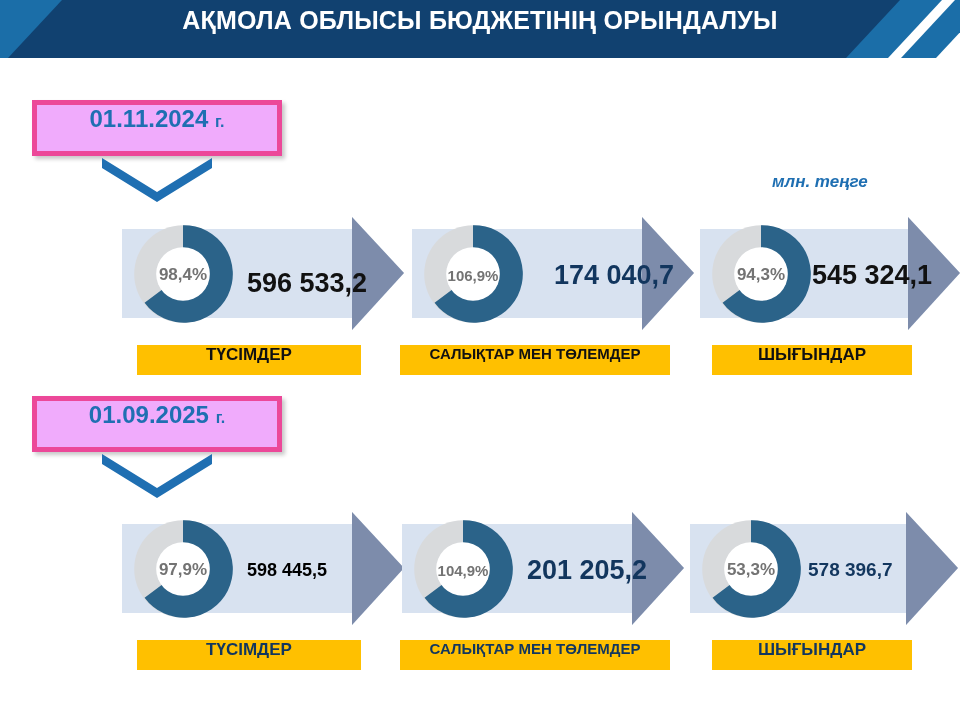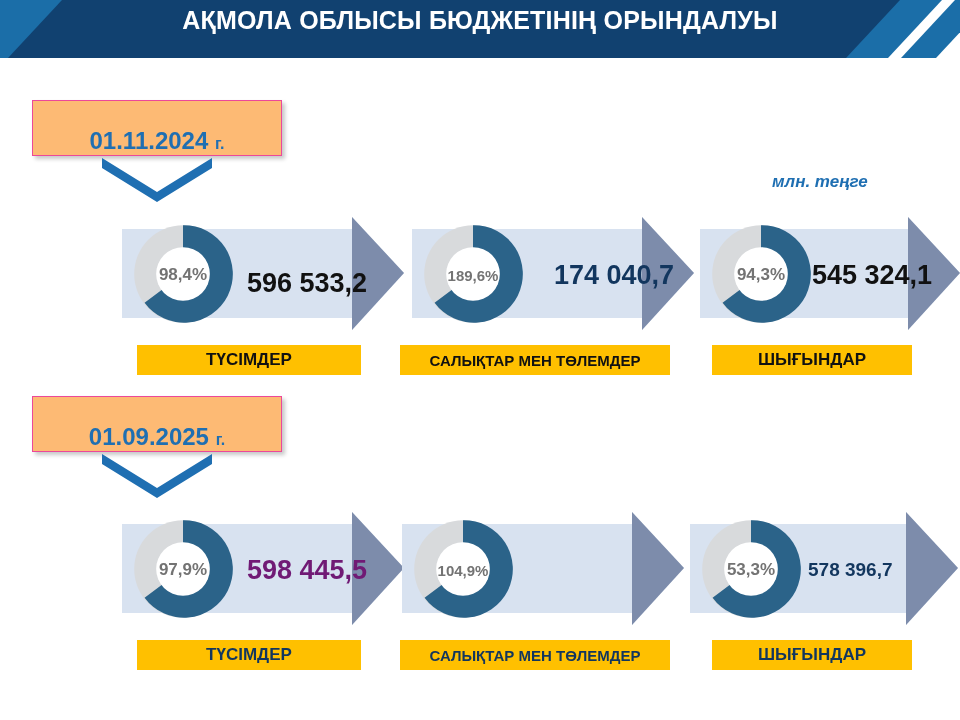--- a/index.html
+++ b/index.html
@@ -46,25 +46,25 @@
   }
 
   
   .date-group {
     position: absolute;
     left: 32px;
   }
   .date-box {
     width: 250px;
     height: 56px;
-    background: #fdba74;
-    border: 1px solid #ec4899;
+    background: #f0abfc;
+    border: 5px solid #ec4899;
     box-shadow: 3px 3px 4px rgba(0,0,0,0.22);
     display: flex;
-    align-items: flex-end;
+    align-items: flex-start;
     justify-content: center;
     box-sizing: border-box;
   }
   .date-text {
     color: #1f6fb2;
     font-size: 24px;
     font-weight: bold;
     white-space: nowrap;
   }
   .date-text .suffix {
@@ -114,21 +114,21 @@
     position: absolute;
     display: flex;
     align-items: center;
     font-weight: bold;
     white-space: nowrap;
   }
   .label-bar {
     position: absolute;
     background: #FFC000;
     display: flex;
-    align-items: center;
+    align-items: flex-start;
     justify-content: center;
     white-space: nowrap;
   }
   .label-bar .label-text {
     font-weight: bold;
   }
 </style>
 </head>
 <body>
 
@@ -177,21 +177,21 @@
   <svg class="arrow-wrap" width="282" height="113" viewBox="0 0 282 113" style="top:4px;">
     <polygon points="0,12 230,12 230,0 282,56 230,113 230,101 0,101" fill="#d8e2f0"></polygon>
     <polygon points="230,0 282,56 230,113" fill="#7d8cab"></polygon>
     <polygon points="230,12 238,12 238,101 230,101" fill="#7d8cab"></polygon>
   </svg>
   <svg class="donut-wrap" width="122" height="122" viewBox="0 0 100 100">
     <circle cx="50" cy="50" r="40" fill="#d8dadc"></circle>
     <path d="M 50 50 L 50 10 A 40 40 0 1 1 18.5 73.5 Z" fill="#2b6389"></path>
     <circle cx="50" cy="50" r="22" fill="#ffffff"></circle>
   </svg>
-  <div class="pct" style="left:0px; top:48px; width:122px; height:28px; font-size:15px;">189,6%</div>
+  <div class="pct" style="left:0px; top:48px; width:122px; height:28px; font-size:15px;">106,9%</div>
   <div class="value" style="left:125px; top:44px; height:36px; font-size:27px; color:#12365e;margin-left:17px;">174 040,7</div>
   <div class="label-bar" style="left:-12px; top:132px; width:270px; height:30px;">
     <span class="label-text" style="font-size:15px; color:#111111;">САЛЫҚТАР МЕН ТӨЛЕМДЕР</span>
   </div>
 </div>
 
 <div class="card" style="left:700px; top:213px; width:290px; height:165px;">
   <svg class="arrow-wrap" width="260" height="113" viewBox="0 0 260 113" style="top:4px;">
     <polygon points="0,12 208,12 208,0 260,56 208,113 208,101 0,101" fill="#d8e2f0"></polygon>
     <polygon points="208,0 260,56 208,113" fill="#7d8cab"></polygon>
@@ -223,38 +223,39 @@
     <polygon points="0,12 230,12 230,0 282,56 230,113 230,101 0,101" fill="#d8e2f0"></polygon>
     <polygon points="230,0 282,56 230,113" fill="#7d8cab"></polygon>
     <polygon points="230,12 238,12 238,101 230,101" fill="#7d8cab"></polygon>
   </svg>
   <svg class="donut-wrap" width="122" height="122" viewBox="0 0 100 100">
     <circle cx="50" cy="50" r="40" fill="#d8dadc"></circle>
     <path d="M 50 50 L 50 10 A 40 40 0 1 1 18.5 73.5 Z" fill="#2b6389"></path>
     <circle cx="50" cy="50" r="22" fill="#ffffff"></circle>
   </svg>
   <div class="pct" style="left:0px; top:48px; width:122px; height:28px; font-size:17px;">97,9%</div>
-  <div class="value" style="left:125px; top:44px; height:36px; font-size:27px; color:#701a75;text-align:right;">598 445,5</div>
+  <div class="value" style="left:125px; top:44px; height:36px; font-size:18px; color:#000000;text-align:right;">598 445,5</div>
   <div class="label-bar" style="left:15px; top:132px; width:224px; height:30px;">
     <span class="label-text" style="font-size:17px; color:#12365e;">ТҮСІМДЕР</span>
   </div>
 </div>
 
 <div class="card" style="left:402px; top:508px; width:290px; height:165px;">
   <svg class="arrow-wrap" width="282" height="113" viewBox="0 0 282 113" style="top:4px;">
     <polygon points="0,12 230,12 230,0 282,56 230,113 230,101 0,101" fill="#d8e2f0"></polygon>
     <polygon points="230,0 282,56 230,113" fill="#7d8cab"></polygon>
     <polygon points="230,12 238,12 238,101 230,101" fill="#7d8cab"></polygon>
   </svg>
   <svg class="donut-wrap" width="122" height="122" viewBox="0 0 100 100">
     <circle cx="50" cy="50" r="40" fill="#d8dadc"></circle>
     <path d="M 50 50 L 50 10 A 40 40 0 1 1 18.5 73.5 Z" fill="#2b6389"></path>
     <circle cx="50" cy="50" r="22" fill="#ffffff"></circle>
   </svg>
   <div class="pct" style="left:0px; top:48px; width:122px; height:28px; font-size:15px;">104,9%</div>
+  <div class="value" style="left:125px; top:44px; height:36px; font-size:27px; color:#12365e;">201 205,2</div>
   <div class="label-bar" style="left:-2px; top:132px; width:270px; height:30px;">
     <span class="label-text" style="font-size:15px; color:#12365e;">САЛЫҚТАР МЕН ТӨЛЕМДЕР</span>
   </div>
 </div>
 
 <div class="card" style="left:690px; top:508px; width:290px; height:165px;">
   <svg class="arrow-wrap" width="268" height="113" viewBox="0 0 268 113" style="top:4px;">
     <polygon points="0,12 216,12 216,0 268,56 216,113 216,101 0,101" fill="#d8e2f0"></polygon>
     <polygon points="216,0 268,56 216,113" fill="#7d8cab"></polygon>
     <polygon points="216,12 224,12 224,101 216,101" fill="#7d8cab"></polygon>

